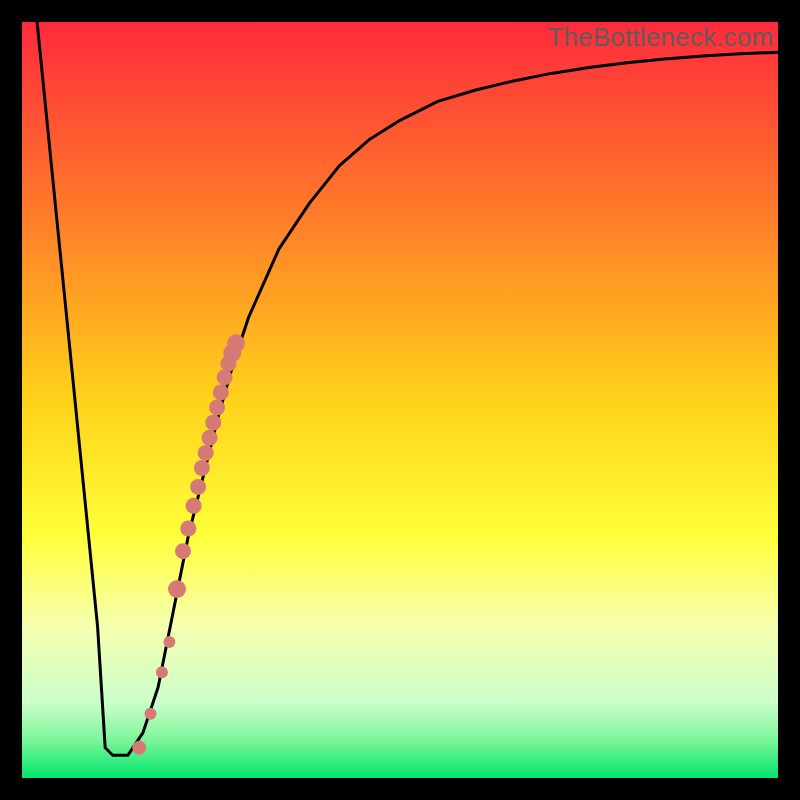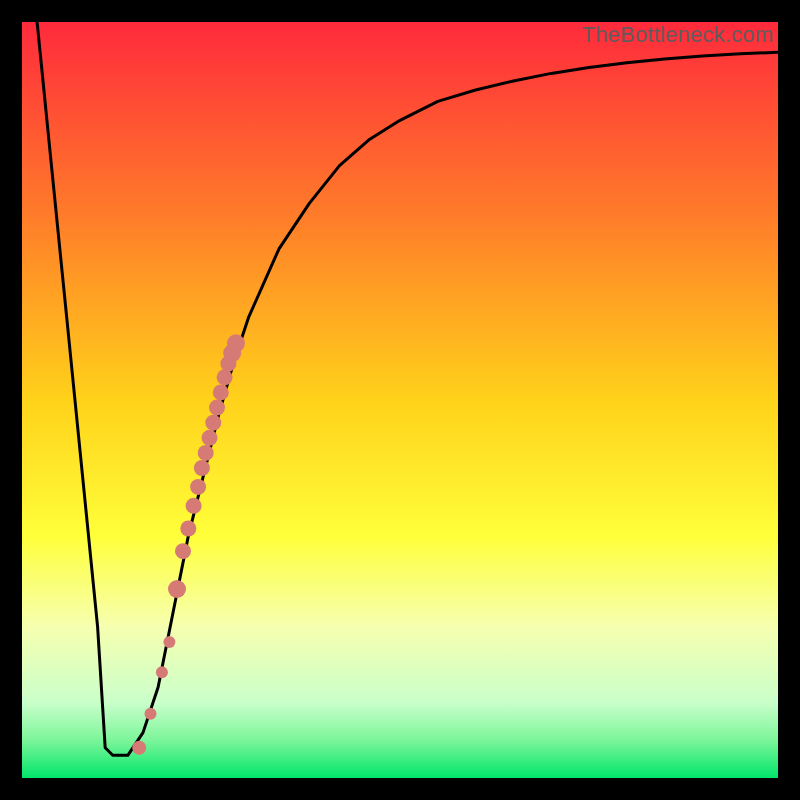--- a/index.html
+++ b/index.html
@@ -22,21 +22,21 @@
     left: 22px;
     top: 22px;
     width: 756px;
     height: 756px;
     overflow: hidden;
   }
   .watermark {
     position: absolute;
     top: 0px;
     right: 4px;
-    font-size: 22px;
+    font-size: 26px;
     font-weight: 400;
     color: #5c5c5c;
     letter-spacing: 0.2px;
     z-index: 5;
   }
   svg { display: block; }
 </style>
 </head>
 <body>
 

